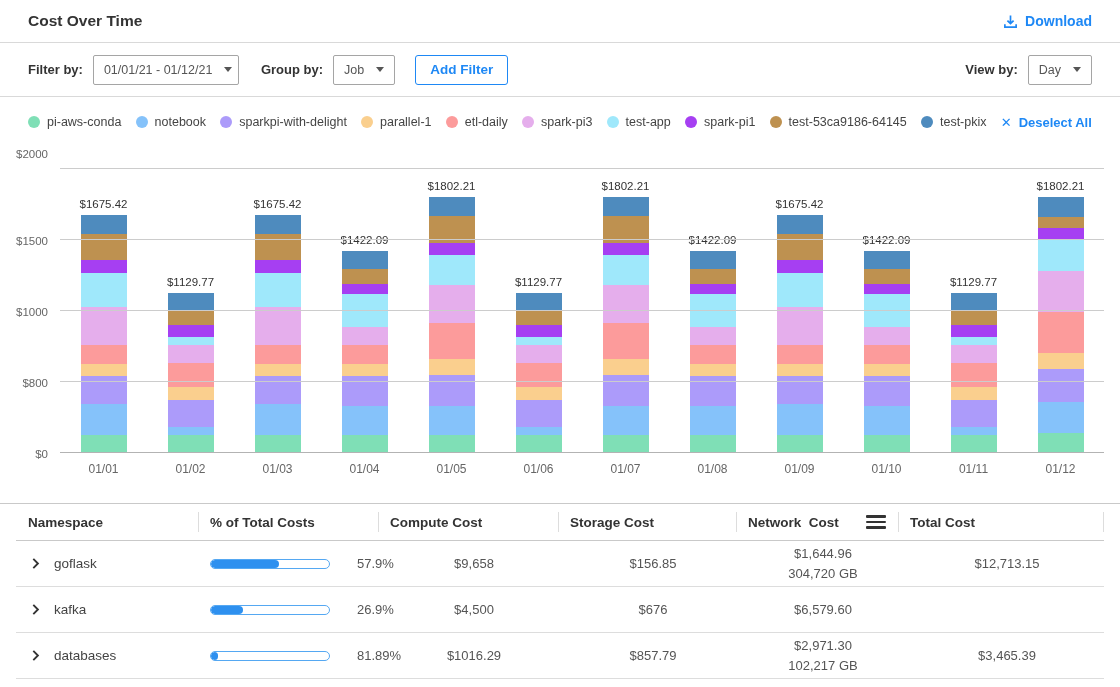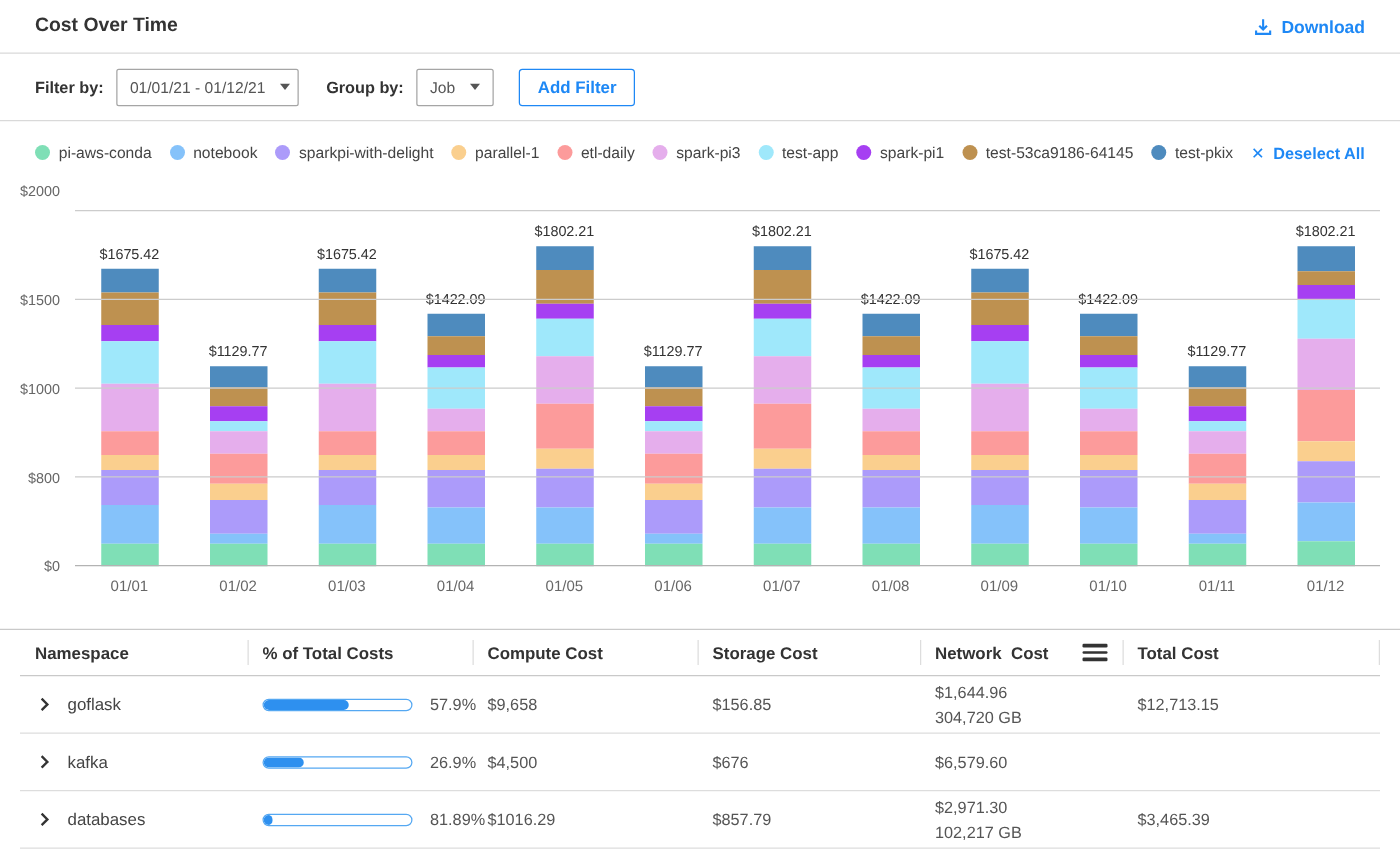--- a/index.html
+++ b/index.html
@@ -49,38 +49,38 @@
   .bars { position: absolute; left: 0; right: 0; top: 0; bottom: 0; display: flex; }
   .bar-group { flex: 1; display: flex; flex-direction: column; align-items: center;
     justify-content: flex-end; min-width: 0; }
   .bar-value { font-size: 11.5px; color: #333; margin-bottom: 5px; white-space: nowrap; }
   .stack { width: 46px; display: flex; flex-direction: column-reverse; }
   .seg { width: 100%; }
   .xlabels { display: flex; padding: 9px 16px 0 60px; }
   .xlabel { flex: 1; text-align: center; font-size: 12px; color: #666; }
 
   
-  .table-section { margin-top: 27px; border-top: 1px solid #c9c9c9; padding: 0 16px; }
+  .table-section { margin-top: 27px; border-top: 1px solid #c9c9c9; padding: 0 16px; text-align: center; }
   .grid-cols { display: grid; grid-template-columns: 182px 180px 180px 178px 162px 1fr; }
   .thead { height: 37px; align-items: center; border-bottom: 1px solid #c9c9c9;
     font-weight: bold; font-size: 13.5px; color: #333; }
   .th { position: relative; display: flex; align-items: center; height: 100%;
     padding-left: 12px; white-space: pre; }
   .th + .th::before, .th.last::after { content: ""; position: absolute; left: 0; top: 8px;
     bottom: 8px; width: 1px; background: #ddd; }
   .th.last::after { left: auto; right: 0; }
   .th.network { justify-content: space-between; padding-right: 10px; }
   .hamburger { display: flex; flex-direction: column; gap: 3px; cursor: pointer; padding: 2px; }
   .hamburger span { display: block; width: 20px; height: 2.5px; background: #333; border-radius: 1px; }
   .trow { height: 46px; align-items: center; border-bottom: 1px solid #ddd;
     font-size: 13px; color: #555; }
   .ns-cell { display: flex; align-items: center; gap: 13px; padding-left: 14px;
     color: #444; font-size: 13.5px; }
   .chev { display: flex; align-items: center; cursor: pointer; }
-  .pct-cell { display: flex; align-items: center; gap: 14px; padding-left: 12px; }
+  .pct-cell { display: flex; align-items: center; gap: 27px; padding-left: 12px; }
   .pbar { position: relative; width: 120px; height: 10px; border: 1px solid #55A8F2;
     border-radius: 6px; background: #fff; overflow: hidden; flex: none; }
   .pfill { position: absolute; left: 0; top: 0; bottom: 0; background: #2E90EF; border-radius: 5px; }
   .cell { padding-left: 12px; }
   .net-cell { padding-left: 12px; line-height: 20px; }
 </style>
 </head>
 <body>
 
 <div class="app-header">
@@ -101,20 +101,27 @@
   <div class="select date-range">
     <span>01/01/21 - 01/12/21</span>
     <span class="caret"></span>
   </div>
   <span class="tb-label">Group by:</span>
   <div class="select small">
     <span>Job</span>
     <span class="caret"></span>
   </div>
   <button class="add-filter-btn">Add Filter</button>
+  <div class="view-by">
+    <span class="tb-label">View by:</span>
+    <div class="select small">
+      <span>Day</span>
+      <span class="caret"></span>
+    </div>
+  </div>
 </div>
 
 <div class="legend-row">
 
   <div class="legend-item">
       <span class="legend-dot" style="background: rgb(127, 223, 182);"></span>
       <span>pi-aws-conda</span>
     </div>
     <div class="legend-item">
       <span class="legend-dot" style="background: rgb(133, 194, 250);"></span>

